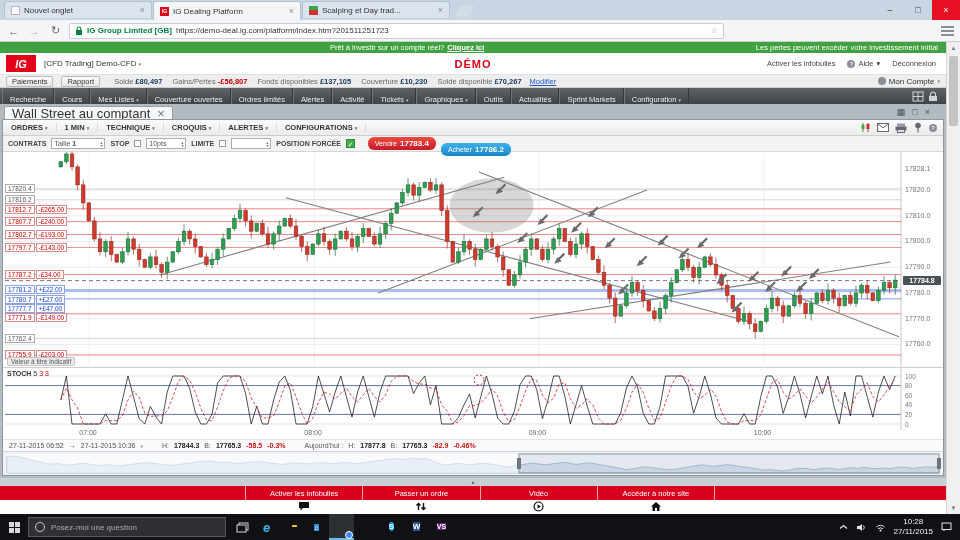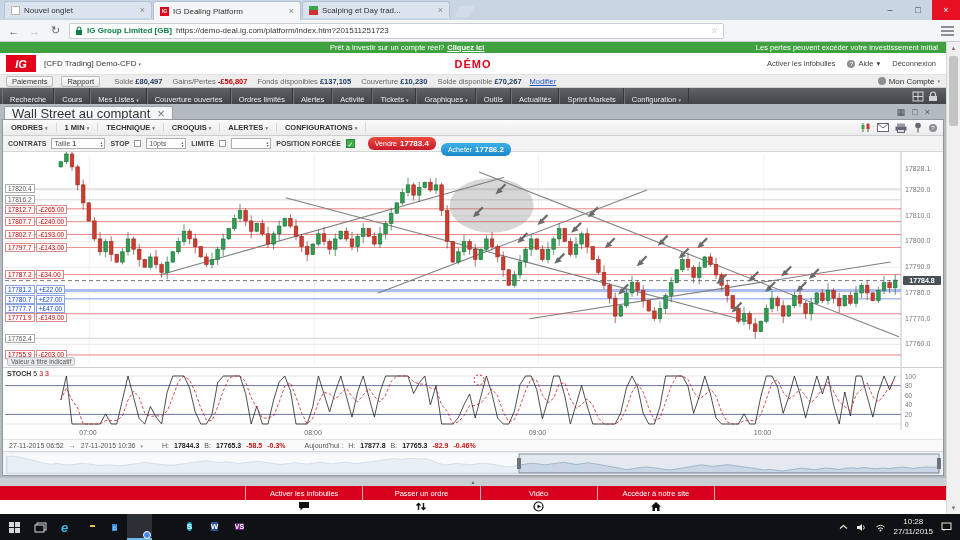--- a/index.html
+++ b/index.html
@@ -944,20 +944,24 @@
 
 <div id="taskbar">
   <div id="startbtn">
       <span class="winlogo">
         <i></i>
         <i></i>
         <i></i>
         <i></i>
       </span>
     </div>
+  <div id="cortana">
+      <span class="cort-circ"></span>
+      <span>Posez-moi une question</span>
+    </div>
   <div id="taskview">
       <svg width="13" height="11">
         <rect x="3" y="1" width="9" height="7" fill="none" stroke="#d6d9dc"></rect>
         <rect x="1" y="3" width="9" height="7" fill="#101114" stroke="#d6d9dc"></rect>
       </svg>
     </div>
   <div id="apps">
       <div class="app">
         <span><span class="gl-edge">e</span></span>
       </div>

